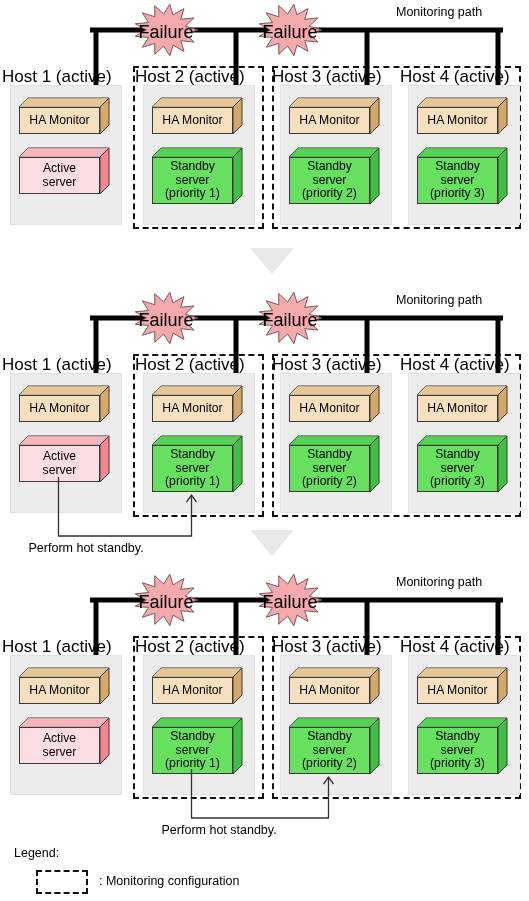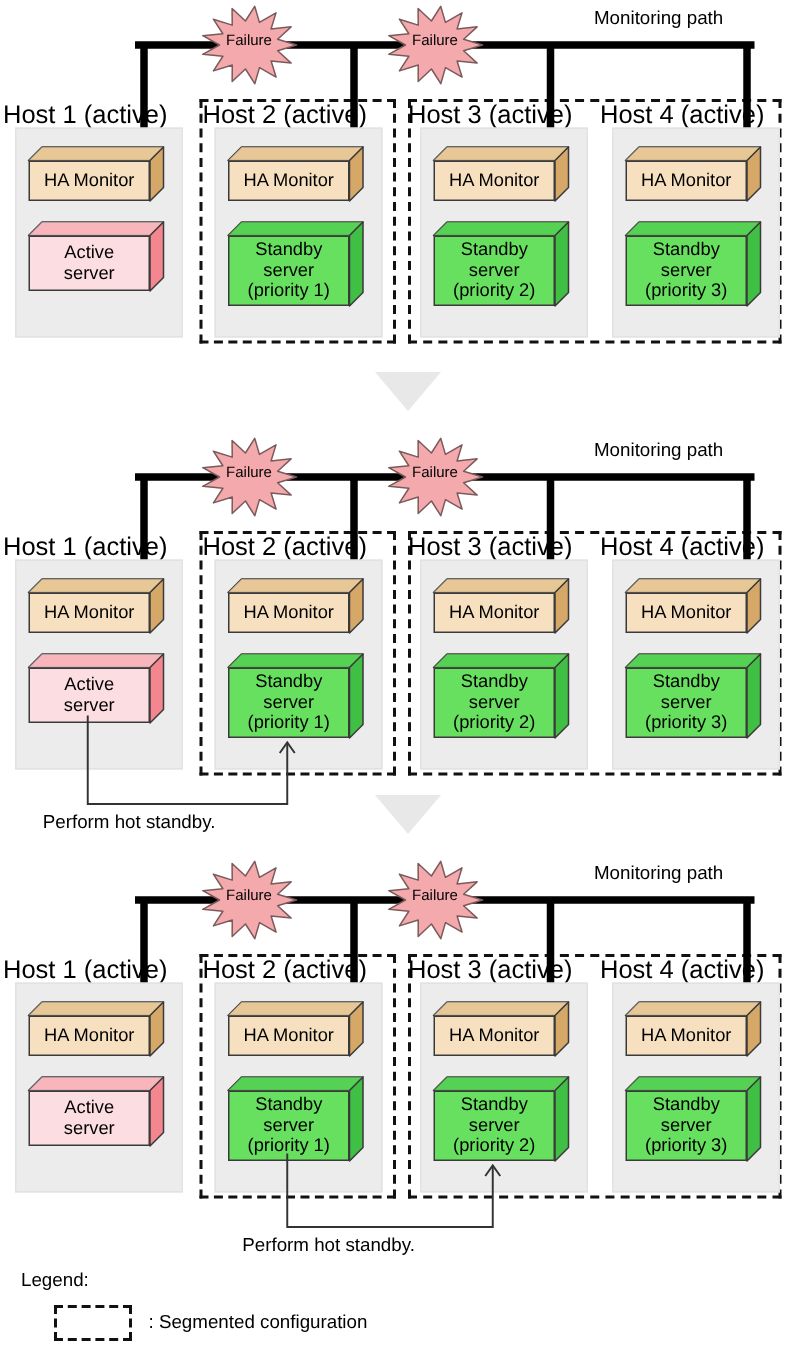--- a/index.html
+++ b/index.html
@@ -33,21 +33,21 @@
   
   .legend-wrap{position:absolute;}
   .legend-title{position:absolute;font-size:12.5px;}
   .legend-dash{
     position:absolute;border:2px dashed #111;background:transparent;
   }
   .legend-text{position:absolute;font-size:12.5px;white-space:nowrap;}
 
   .free-label{position:absolute;font-size:12.5px;white-space:nowrap;}
   .star-label{
-    position:absolute;font-size:10px;white-space:nowrap;z-index:6;
+    position:absolute;font-size:18px;white-space:nowrap;z-index:6;
     text-align:center;
   }
 </style>
 </head>
 <body>
 
 <div id="root"></div>
 
 <div class="panel" style="top: 0px; height: 260px;">
     <div style="position: absolute; left: 133px; top: 66px; width: 131px; height: 163px; border: 2px dashed rgb(17, 17, 17); box-sizing: border-box;"></div>
@@ -498,14 +498,14 @@
       <path d="M191.5,199 L191.5,248 L328.5,248 L328.5,207" fill="none" stroke="#333" stroke-width="1.3"></path>
       <path d="M323.5,214 L328.5,207 L333.5,214" fill="none" stroke="#333" stroke-width="1.3"></path>
     </svg>
     <div class="free-label" style="left: 161.5px; top: 253px;">Perform hot standby.</div>
   </div>
 <div style="position: absolute; left: 250px; top: 248px; width: 0px; height: 0px; border-left: 22px solid transparent; border-right: 22px solid transparent; border-top: 26px solid rgb(232, 232, 232);"></div>
 <div style="position: absolute; left: 250px; top: 530px; width: 0px; height: 0px; border-left: 22px solid transparent; border-right: 22px solid transparent; border-top: 26px solid rgb(232, 232, 232);"></div>
 <div class="legend-wrap" style="left: 0px; top: 846px; width: 529px; height: 55px;">
     <div class="legend-title" style="left: 14px; top: 0px;">Legend:</div>
     <div class="legend-dash" style="left: 36px; top: 24px; width: 52px; height: 24px; box-sizing: border-box;"></div>
-    <div class="legend-text" style="left: 99px; top: 28px;">: Segmented configuration</div>
+    <div class="legend-text" style="left: 99px; top: 28px;">: Monitoring configuration</div>
   </div>
 
 </body></html>

